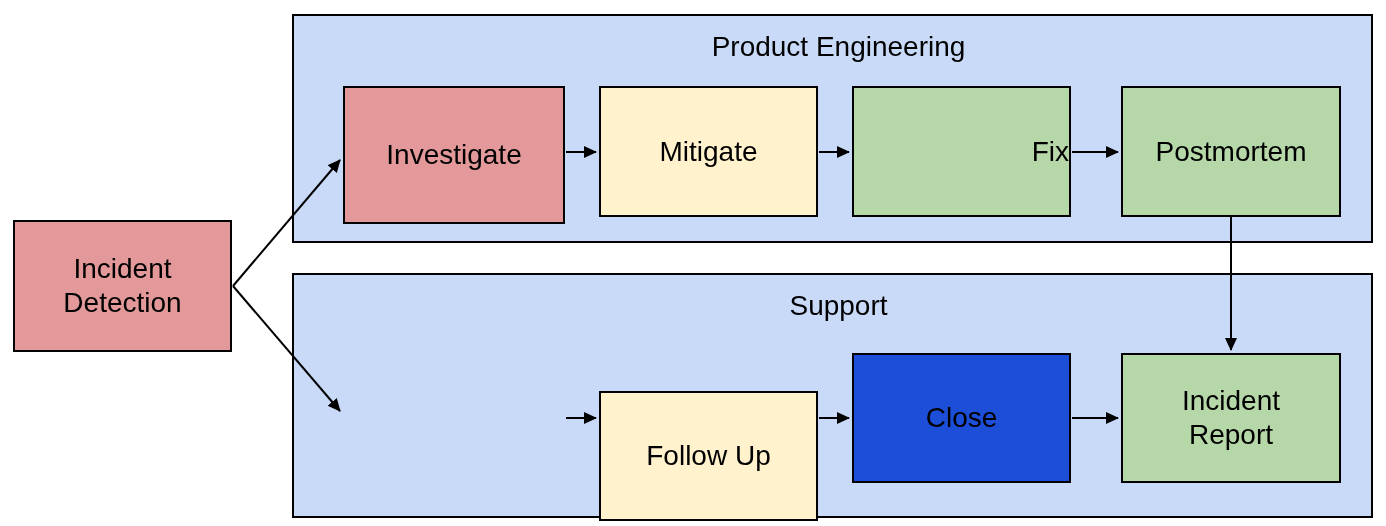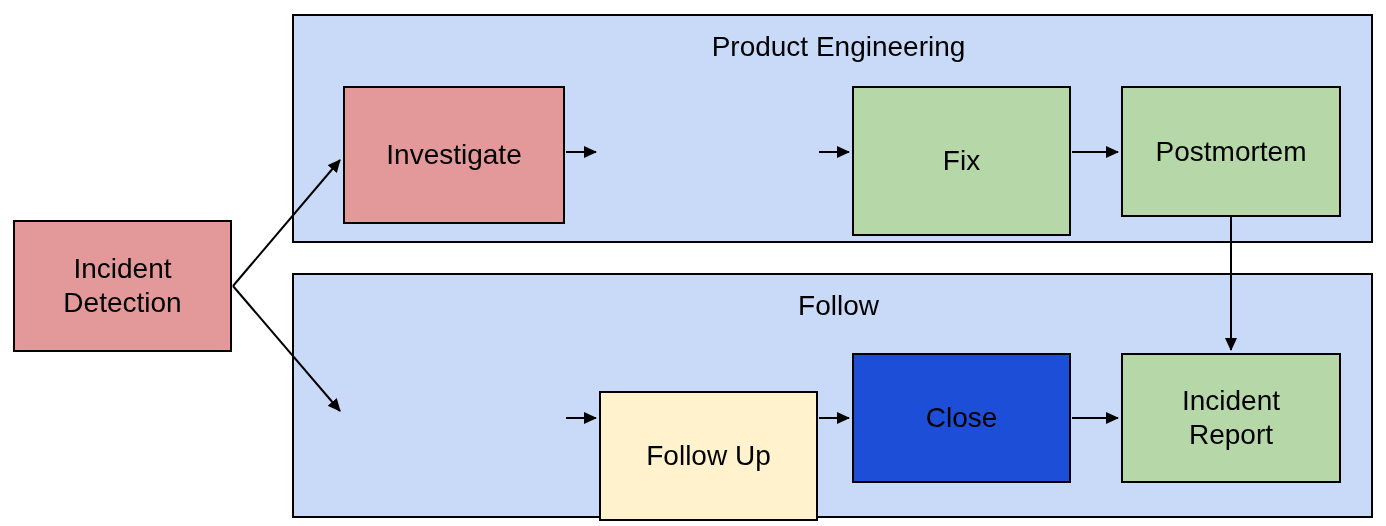--- a/index.html
+++ b/index.html
@@ -37,21 +37,21 @@
     align-items: center;
     justify-content: center;
     text-align: center;
     font-size: 28px;
     line-height: 34px;
     white-space: pre-line;
   }
   .n-incident-detection { left: 13px;   top: 220px; width: 219px; height: 132px; }
   .n-investigate        { left: 343px;  top: 86px;  width: 222px; height: 138px; }
   .n-mitigate           { left: 599px;  top: 86px;  width: 219px; height: 131px; }
-  .n-fix                { left: 852px;  top: 86px;  width: 219px; height: 150px; }
+  .n-fix                { left: 852px;  top: 86px;  width: 219px; height: 131px; justify-content: flex-end; }
   .n-postmortem         { left: 1121px; top: 86px;  width: 220px; height: 131px; }
   .n-initial-response   { left: 343px;  top: 353px; width: 222px; height: 130px; }
   .n-follow-up          { left: 599px;  top: 353px; width: 219px; height: 130px; margin-top: 38px; }
   .n-close              { left: 852px;  top: 353px; width: 219px; height: 130px; }
   .n-incident-report    { left: 1121px; top: 353px; width: 220px; height: 130px; }
 
   .arrow-layer {
     position: absolute;
     left: 0; top: 0;
     width: 1386px; height: 526px;
@@ -61,30 +61,33 @@
 </style>
 </head>
 <body>
 
 <div class="canvas">
 
   <div class="lane lane-pe">
     <div class="lane-title">Product Engineering</div>
   </div>
   <div class="lane lane-support">
-    <div class="lane-title">Follow</div>
+    <div class="lane-title">Support</div>
   </div>
 
   <div class="node n-incident-detection" style="background-color: rgb(227, 153, 153);">
     <span>Incident
 Detection</span>
   </div>
 
   <div class="node n-investigate" style="background-color: rgb(227, 153, 153);">
     <span>Investigate</span>
+  </div>
+  <div class="node n-mitigate" style="background-color: rgb(255, 242, 204);">
+    <span>Mitigate</span>
   </div>
   <div class="node n-fix" style="background-color: rgb(182, 215, 168);">
     <span>Fix</span>
   </div>
   <div class="node n-postmortem" style="background-color: rgb(182, 215, 168);">
     <span>Postmortem</span>
   </div>
 
   <div class="node n-follow-up" style="background-color: rgb(255, 242, 204);">
     <span>Follow Up</span>

